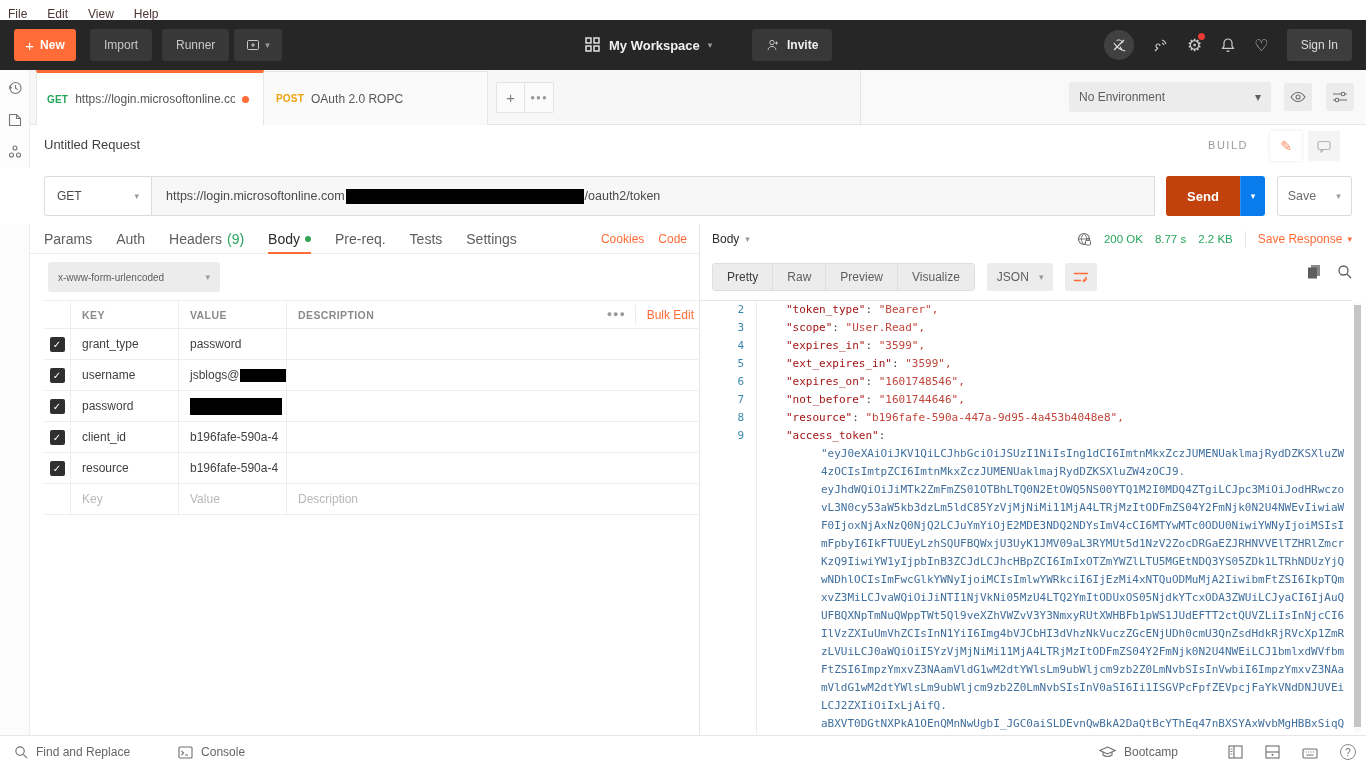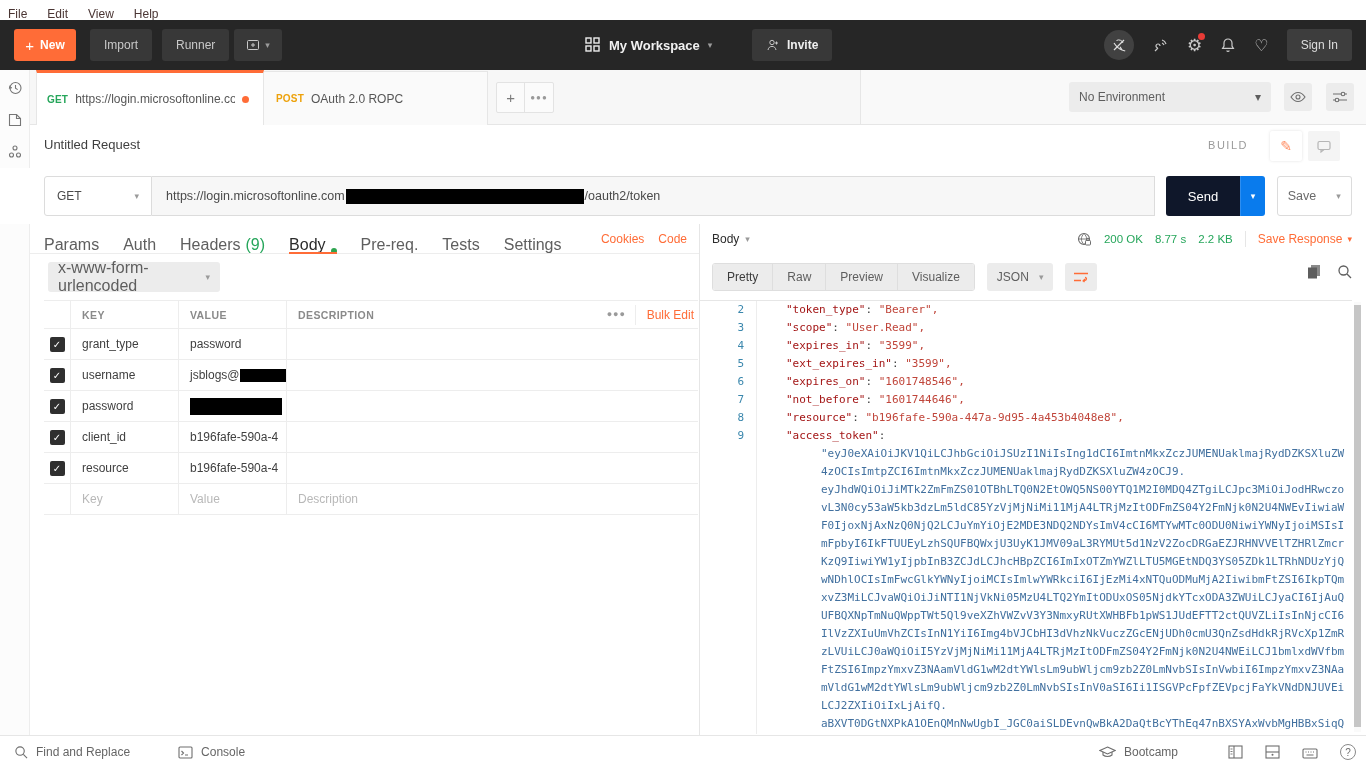--- a/index.html
+++ b/index.html
@@ -59,38 +59,38 @@
   #btn-edit { position:absolute; right:64px; top:6px; width:32px; height:30px; background:#fff; box-shadow:0 0 3px rgba(0,0,0,.12); border-radius:2px; display:flex; align-items:center; justify-content:center; color:#ff8a5e; }
   #btn-comment { position:absolute; right:26px; top:6px; width:32px; height:30px; background:#f4f4f4; border-radius:2px; display:flex; align-items:center; justify-content:center; color:#b5b5b5; }
 
   
   #urlrow { left:0; top:168px; width:1366px; height:56px; background:#fff; }
   #method-select { left:44px; top:8px; width:108px; height:40px; background:#fff; border:1px solid #dcdcdc; border-radius:3px 0 0 3px; display:flex; align-items:center; justify-content:space-between; padding:0 12px; }
   #method-select span.mtext { font-size:12px; color:#4a4a4a; }
   #url-input { left:152px; top:8px; width:1003px; height:40px; background:#f7f7f7; border:1px solid #dcdcdc; border-left:none; display:flex; align-items:center; padding:0 14px; font-size:12.5px; color:#4a4a4a; }
   .redact { display:inline-block; background:#000; vertical-align:middle; }
   #url-redact { width:238px; height:15px; margin:0 1px; }
-  #btn-send { left:1166px; top:8px; width:74px; height:40px; background:#0f172a; color:#fff; font-size:13px; font-weight:normal; border-radius:3px 0 0 3px; display:flex; align-items:center; justify-content:center; }
+  #btn-send { left:1166px; top:8px; width:74px; height:40px; background:#c2410c; color:#fff; font-size:13px; font-weight:bold; border-radius:3px 0 0 3px; display:flex; align-items:center; justify-content:center; }
   #btn-send-caret { left:1240px; top:8px; width:25px; height:40px; background:#097bed; border-left:1px solid #2e8ef0; border-radius:0 3px 3px 0; display:flex; align-items:center; justify-content:center; color:#fff; }
   #btn-save { left:1277px; top:8px; width:50px; height:40px; background:#fff; border:1px solid #dcdcdc; border-radius:3px 0 0 3px; display:flex; align-items:center; justify-content:center; font-size:12.5px; color:#6b6b6b; }
   #btn-save-caret { left:1326px; top:8px; width:26px; height:40px; background:#fff; border:1px solid #dcdcdc; border-left:none; border-radius:0 3px 3px 0; display:flex; align-items:center; justify-content:center; color:#8a8a8a; }
 
   
   #reqtabs { left:30px; top:224px; width:669px; height:30px; border-bottom:1px solid #ededed; display:flex; align-items:center; padding-left:14px; background:#fff; }
-  .rtab { font-size:16px; color:#5e5e5e; margin-right:24px; position:relative; height:30px; display:flex; align-items:flex-end; gap:5px; }
+  .rtab { font-size:14px; color:#5e5e5e; margin-right:24px; position:relative; height:30px; display:flex; align-items:center; gap:5px; }
   .rtab .cnt { color:#26a65b; }
   .rtab.active { color:#2b2b2b; }
   .rtab.active::after { content:""; position:absolute; left:0; right:0; bottom:0; height:2px; background:#ff6c37; }
   .green-dot { width:6px; height:6px; border-radius:50%; background:#2ea44f; }
   #reqtabs-right { position:absolute; right:12px; top:0; height:30px; display:flex; align-items:center; gap:14px;text-align:right; }
   #reqtabs-right span { font-size:12px; color:#ff6c37; }
 
   
   #bodytype { left:48px; top:262px; width:172px; height:30px; background:#ececec; border-radius:3px; display:flex; align-items:center; justify-content:space-between; padding:0 10px; }
-  #bodytype span.t { font-size:16px; color:#5e5e5e; }
+  #bodytype span.t { font-size:10px; color:#5e5e5e; }
 
   
   #kvtable { left:44px; top:300px; width:654px; background:#fff; border-top:1px solid #ededed; }
   .kv-row, #kv-header { position:relative; width:654px; border-bottom:1px solid #ededed; display:flex; align-items:center; }
   #kv-header { height:28px; }
   .kv-row { height:31px; }
   .col-check { width:27px; display:flex; align-items:center; justify-content:center; border-right:1px solid #ededed; height:100%; flex:0 0 auto; }
   .col-key { width:108px; padding-left:11px; border-right:1px solid #ededed; height:100%; display:flex; align-items:center; flex:0 0 auto; }
   .col-val { width:108px; padding-left:11px; border-right:1px solid #ededed; height:100%; display:flex; align-items:center; flex:0 0 auto; }
   .col-desc { flex:1; padding-left:11px; height:100%; display:flex; align-items:center; }

